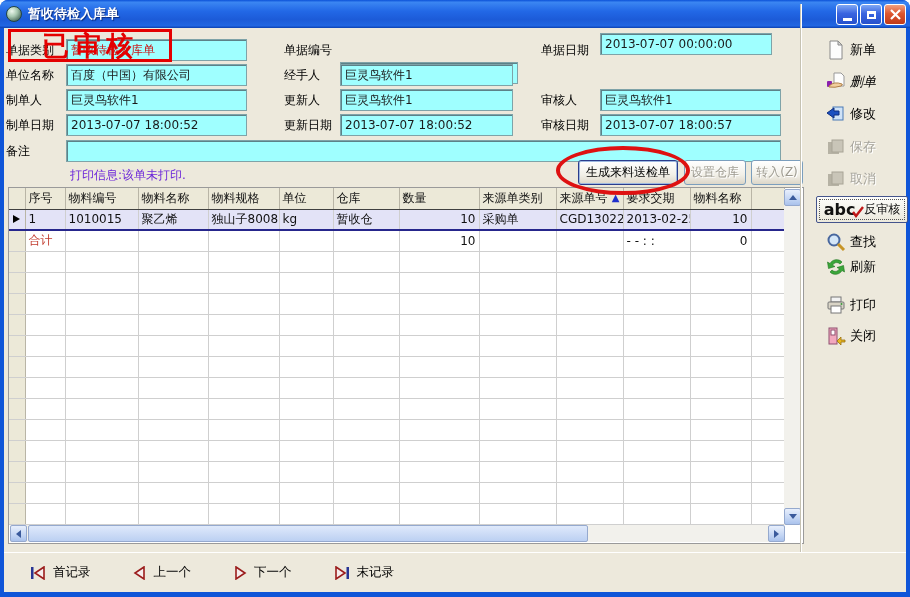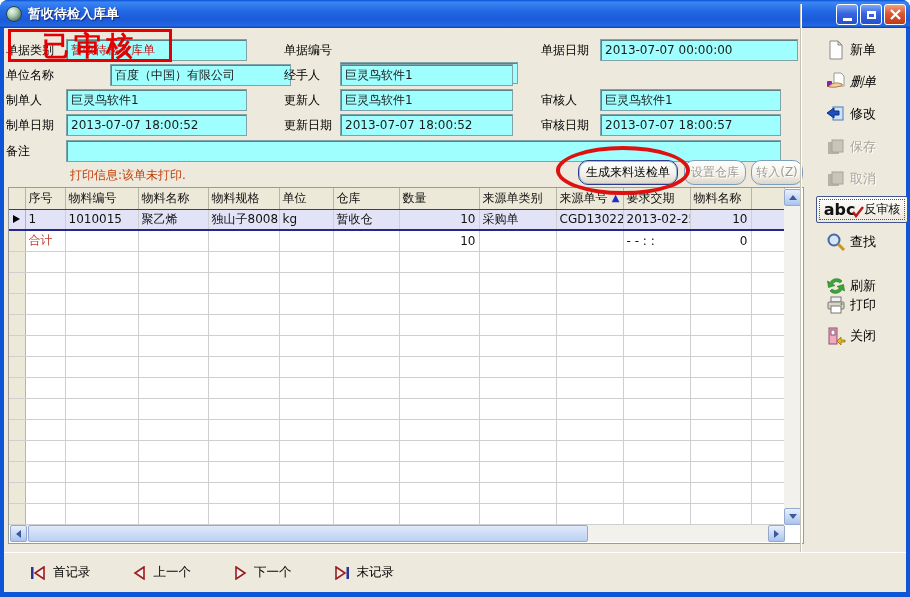--- a/index.html
+++ b/index.html
@@ -29,23 +29,23 @@
   .flabel { position:absolute; color:#000; font-size:12px; line-height:22px; white-space:nowrap; }
   .ffield { position:absolute; height:22px; background:#9FFFFF; border:1px solid #7fa3a8;
             box-shadow:inset 1px 1px 0 #5c8288; line-height:20px; padding:0 4px; color:#1a1a1a;
             white-space:nowrap; overflow:hidden; }
   .ffield.red { color:#CC1111; }
 
   .stamp { position:absolute; left:4px; top:1px; width:164px; height:33px; border:3px solid #E40000;
            color:#E40000; font-size:27px; font-weight:bold; letter-spacing:5px; display:flex;
            align-items:center; justify-content:center; z-index:40; overflow:visible; line-height:1; }
 
-  .print-info { position:absolute; left:66px; top:139px; color:#c2410c; font-size:12px; }
-
-  .xpbtn { position:absolute; height:25px; border:1px solid #7B9EBD; border-radius:10px;
+  .print-info { position:absolute; left:66px; top:139px; color:#6d28d9; font-size:12px; }
+
+  .xpbtn { position:absolute; height:25px; border:1px solid #7B9EBD; border-radius:3px;
            background:linear-gradient(180deg,#ffffff 0%,#f2f0e8 60%,#dcd6c8 100%);
            font-size:12px; text-align:center; line-height:23px; color:#000; }
   .xpbtn.primary { border:1px solid #2a3c8c; box-shadow:0 0 0 1px #9db8e0 inset; }
   .xpbtn.disabled { color:#9d9a90; text-shadow:1px 1px 0 #fff; }
   .red-ellipse { position:absolute; left:552px; top:118px; width:134px; height:49px;
                  border:4px solid #DE1111; border-radius:50%; z-index:41; }
 
   
   .grid-wrap { position:absolute; left:4px; top:159px; width:796px; height:357px;
                background:#fff; border:1px solid #9a9a9a; }
@@ -118,38 +118,38 @@
   </div>
 
   <div class="content">
 
     <span class="flabel" style="left:2px;top:11px;">单据类别</span>
     <span class="flabel" style="left:2px;top:36px;">单位名称</span>
     <span class="flabel" style="left:2px;top:61px;">制单人</span>
     <span class="flabel" style="left:2px;top:86px;">制单日期</span>
     <span class="flabel" style="left:2px;top:112px;">备注</span>
     <div class="ffield red" style="left:62px;top:11px;width:181px;">暂收待检入库单</div>
-    <div class="ffield" style="left:62px;top:36px;width:181px;margin-left:44px;">百度（中国）有限公司</div>
+    <div class="ffield" style="left:62px;top:36px;width:181px;">百度（中国）有限公司</div>
     <div class="ffield" style="left:62px;top:61px;width:181px;">巨灵鸟软件1</div>
     <div class="ffield" style="left:62px;top:86px;width:181px;">2013-07-07 18:00:52</div>
     <div class="ffield" style="left:62px;top:112px;width:715px;"></div>
 
     <span class="flabel" style="left:280px;top:11px;">单据编号</span>
     <span class="flabel" style="left:280px;top:36px;">经手人</span>
     <span class="flabel" style="left:280px;top:61px;">更新人</span>
     <span class="flabel" style="left:280px;top:86px;">更新日期</span>
     <div class="ffield" style="left:336px;top:11px;width:178px;margin-top:23px;">ZSD130707005</div>
     <div class="ffield" style="left:336px;top:36px;width:173px;">巨灵鸟软件1</div>
     <div class="ffield" style="left:336px;top:61px;width:173px;">巨灵鸟软件1</div>
     <div class="ffield" style="left:336px;top:86px;width:173px;">2013-07-07 18:00:52</div>
 
     <span class="flabel" style="left:537px;top:11px;">单据日期</span>
     <span class="flabel" style="left:537px;top:61px;">审核人</span>
     <span class="flabel" style="left:537px;top:86px;">审核日期</span>
-    <div class="ffield" style="left:596px;top:11px;width:198px;">2013-07-07 00:00:00</div>
+    <div class="ffield" style="left:596px;top:5px;width:172px;">2013-07-07 00:00:00</div>
     <div class="ffield" style="left:596px;top:61px;width:181px;">巨灵鸟软件1</div>
     <div class="ffield" style="left:596px;top:86px;width:181px;">2013-07-07 18:00:57</div>
 
     <div class="stamp">已审核</div>
 
     <span class="print-info">打印信息:该单未打印.</span>
     <div class="xpbtn primary" style="left:574px;top:132px;width:100px;">生成来料送检单</div>
     <div class="xpbtn disabled" style="left:680px;top:132px;width:62px;">设置仓库</div>
     <div class="xpbtn disabled" style="left:747px;top:132px;width:52px;">转入(Z)</div>
     <div class="red-ellipse"></div>
@@ -526,21 +526,21 @@
     </div>
     <div class="tb-item" style="top:232px;">
       <span class="tb-icon">
         <svg width="20" height="20" viewBox="0 0 20 20">
             <circle cx="8" cy="8" r="5.5" fill="#d4e6f8" stroke="#48679e" stroke-width="2"></circle>
             <line x1="12" y1="12" x2="18" y2="18" stroke="#c79426" stroke-width="3"></line>
           </svg>
       </span>
       <span class="tb-label">查找</span>
     </div>
-    <div class="tb-item" style="top:276px;">
+    <div class="tb-item" style="top:257px;">
       <span class="tb-icon">
         <svg width="20" height="20" viewBox="0 0 20 20">
             <path d="M16 5 a7.5 7.5 0 0 0 -12 1.5 l-2.5 -1.5 1 6.5 6.5 -2 -2.5 -1.2 a4.5 4.5 0 0 1 7.5 -1.3 Z" fill="#3aa63a" stroke="#1c741c" stroke-width="0.6"></path>
             <path d="M4 15 a7.5 7.5 0 0 0 12 -1.5 l2.5 1.5 -1 -6.5 -6.5 2 2.5 1.2 a4.5 4.5 0 0 1 -7.5 1.3 Z" fill="#3aa63a" stroke="#1c741c" stroke-width="0.6"></path>
           </svg>
       </span>
       <span class="tb-label">刷新</span>
     </div>
     <div class="tb-item" style="top:295px;">
       <span class="tb-icon">

